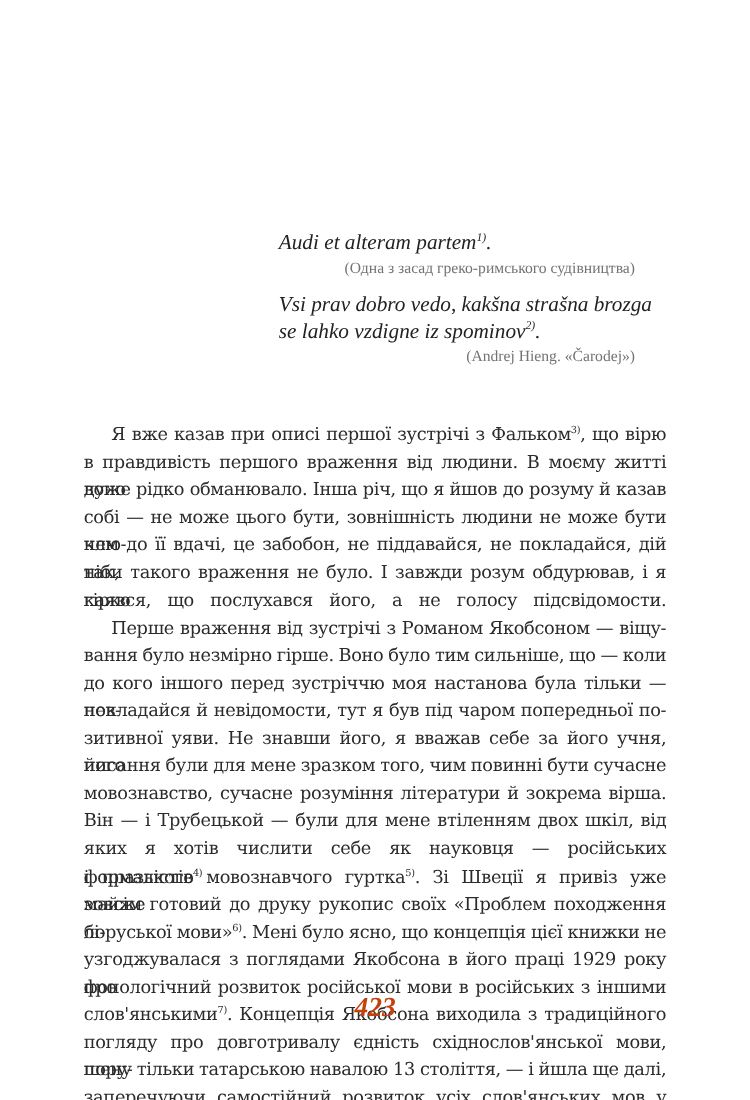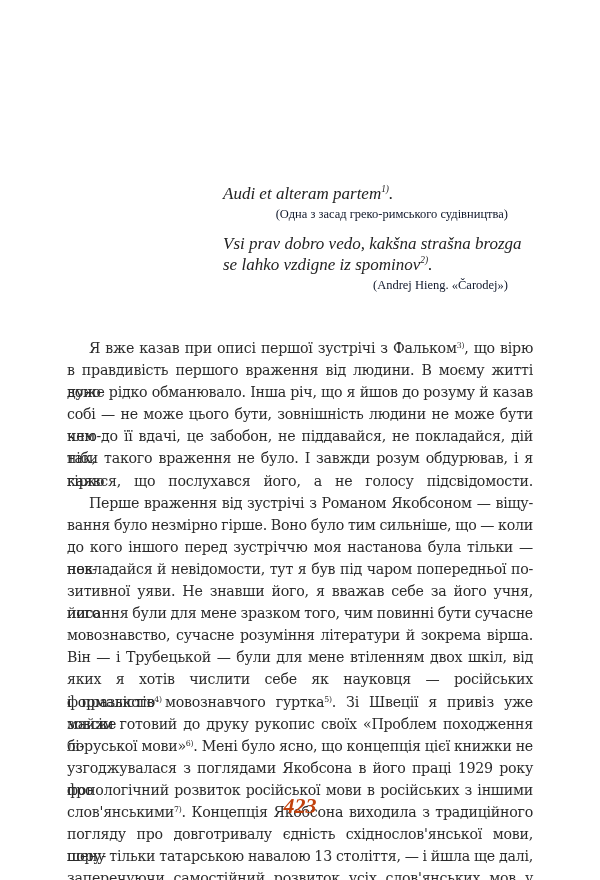--- a/index.html
+++ b/index.html
@@ -25,21 +25,21 @@
     font-size: 17px;
     line-height: 21px;
     color: #222;
     white-space: nowrap;
   }
   .epi-source {
     font-family: "Liberation Serif", "DejaVu Serif", serif;
     font-size: 12.5px;
     line-height: 17px;
     text-align: right;
-    color: #0f172a;
+    color: #737373;
     margin-top: 2px;
     white-space: nowrap;
   }
   .epi-block + .epi-block { margin-top: 10px; }
   sup {
     font-size: 0.55em;
     vertical-align: 0.7em;
     line-height: 0;
   }
   .body-text {

